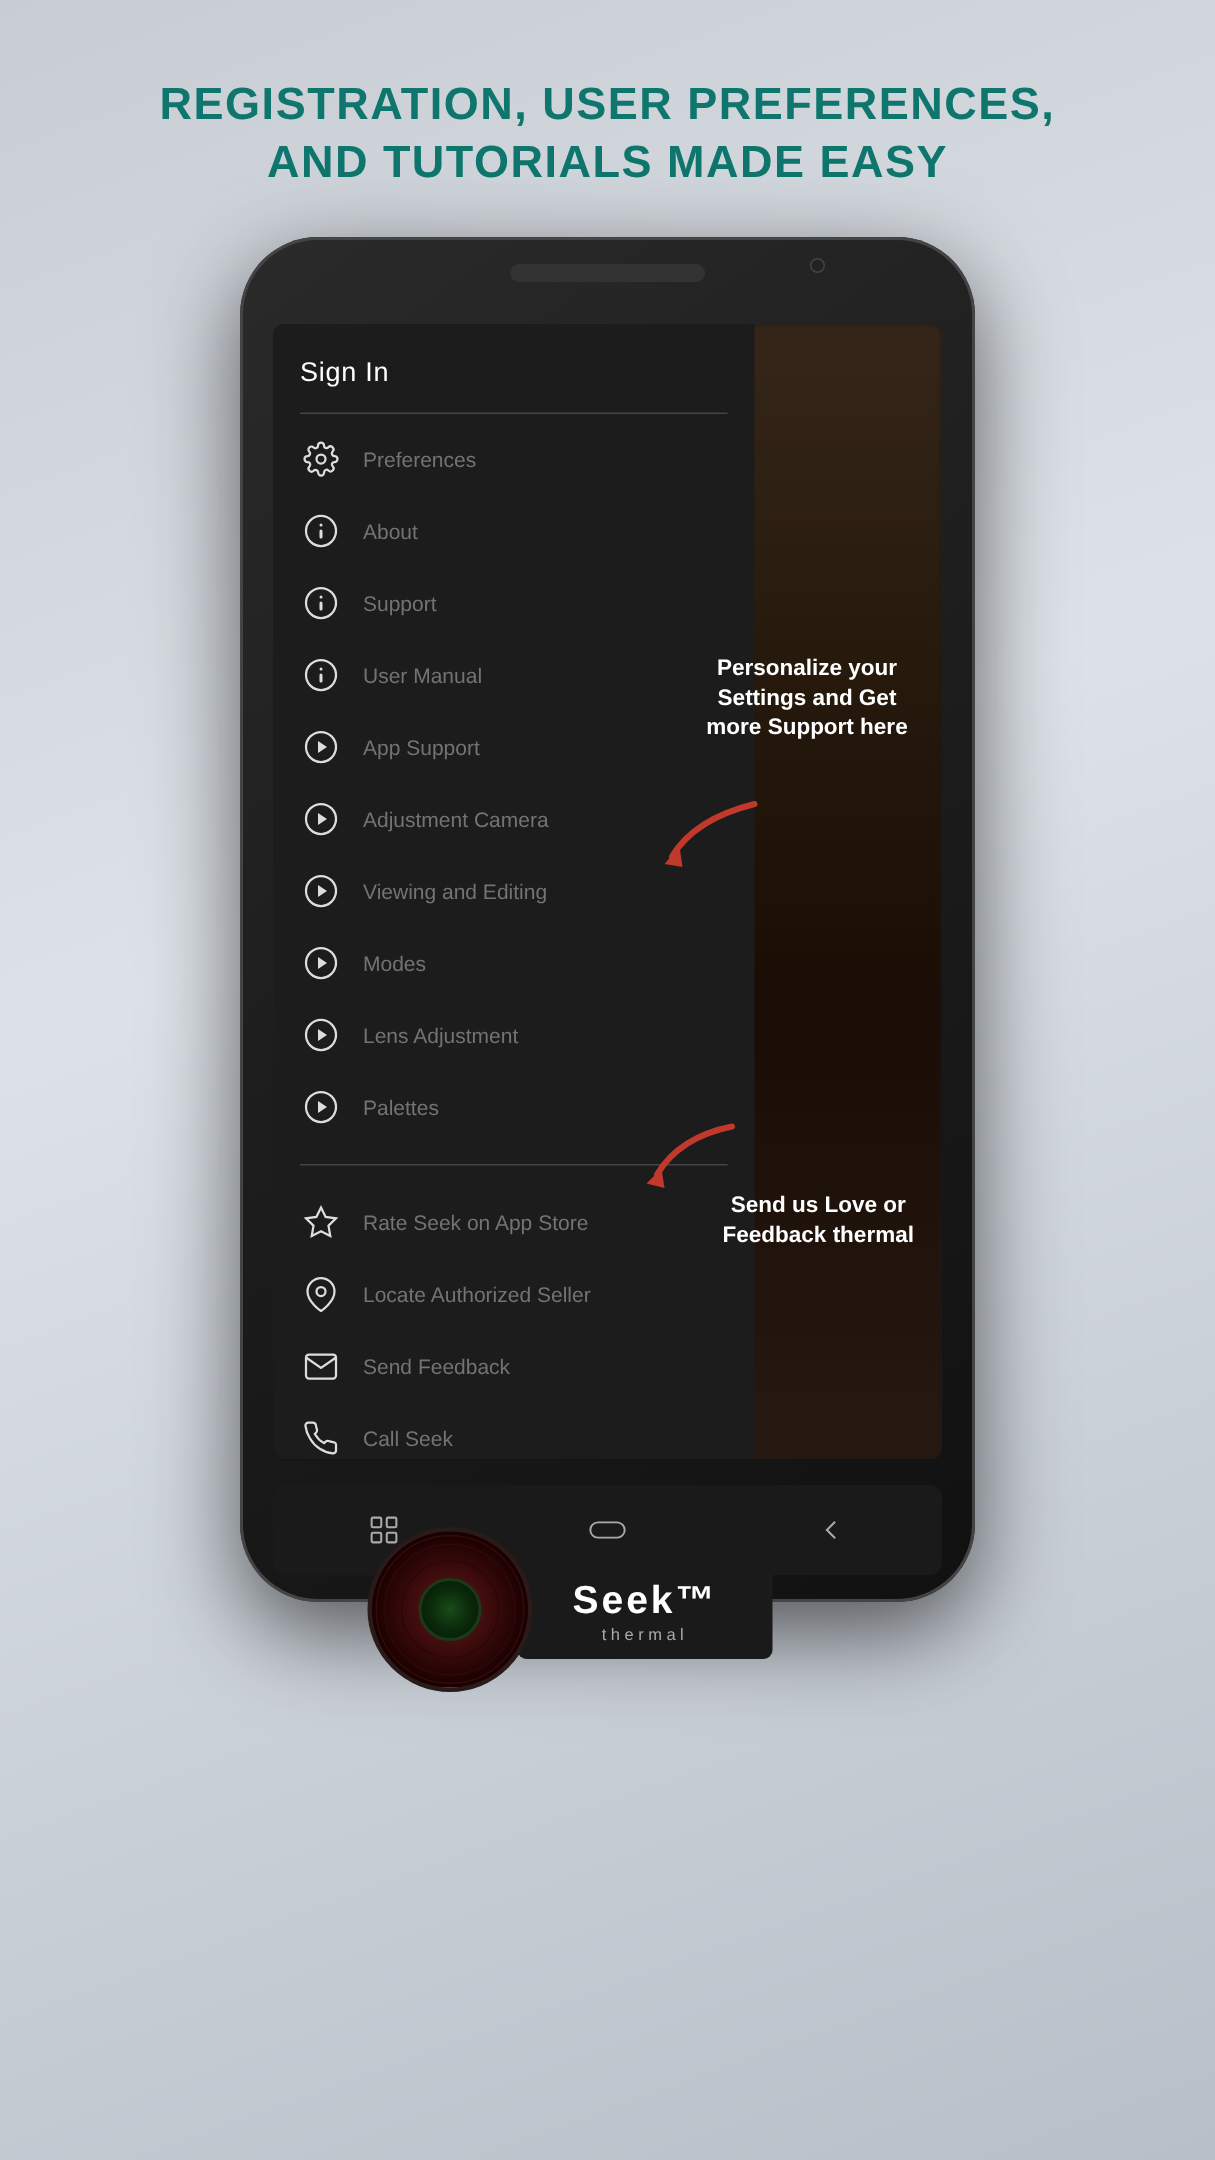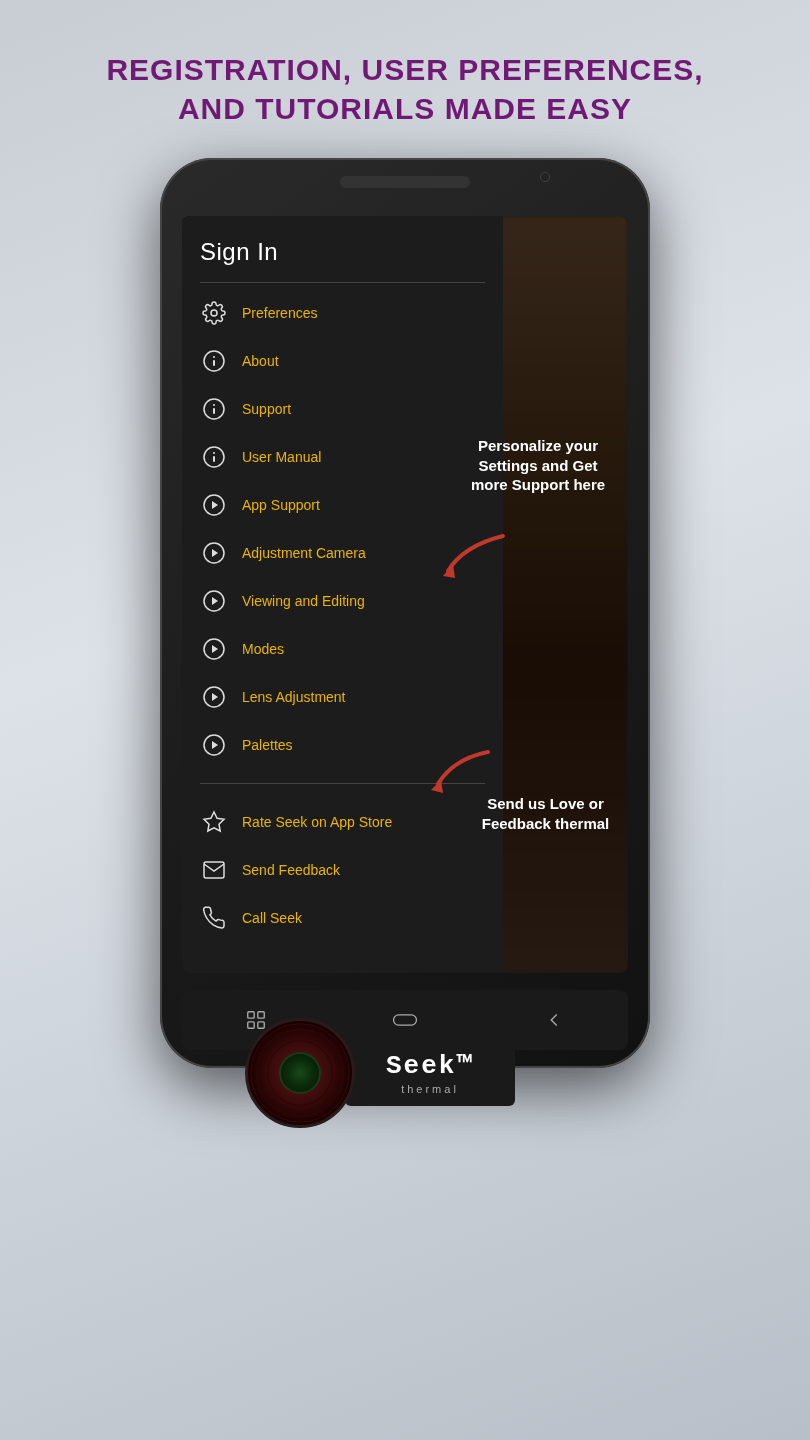--- a/index.html
+++ b/index.html
@@ -14,21 +14,21 @@
       flex-direction: column;
       align-items: center;
     }
 
     .page-title {
       text-align: center;
       margin-top: 50px;
       font-size: 30px;
       font-weight: 700;
       letter-spacing: 1px;
-      color: #701a75;
+      color: #0f766e;
       line-height: 1.3;
     }
 
     .phone-wrapper {
       position: relative;
       margin-top: 30px;
       width: 490px;
       height: 980px;
     }
 
@@ -128,21 +128,21 @@
       background: #1c1c1c;
       padding: 0;
     }
 
     .sign-in-section {
       padding: 22px 18px 16px 18px;
     }
 
     .sign-in-text {
       color: #fff;
-      font-size: 24px;
+      font-size: 18px;
       font-weight: 400;
       letter-spacing: 0.5px;
     }
 
     .divider {
       height: 1px;
       background: #444;
       margin: 0 18px;
     }
 
@@ -169,21 +169,21 @@
 
     .menu-icon svg {
       width: 24px;
       height: 24px;
       stroke: #ddd;
       fill: none;
       stroke-width: 1.5;
     }
 
     .menu-item-label {
-      color: #eab308;
+      color: #737373;
       font-size: 14px;
       font-weight: 400;
     }
 
     .section-divider {
       height: 1px;
       background: #444;
       margin: 8px 18px;
     }
 
@@ -279,21 +279,21 @@
       display: flex;
       align-items: center;
       justify-content: center;
       margin-left: -10px;
     }
 
     .seek-logo {
       color: #fff;
       font-size: 26px;
       font-weight: 700;
-      font-family: Liberation Mono, monospace;
+      font-family: Liberation Sans, sans-serif;
       letter-spacing: 2px;
     }
 
     .seek-thermal-sub {
       color: #aaa;
       font-size: 11px;
       letter-spacing: 3px;
       text-align: center;
       margin-top: 2px;
     }
@@ -436,20 +436,29 @@
 
             <div class="menu-item">
               <div class="menu-icon">
                 <svg viewBox="0 0 24 24">
                     <polygon points="12,2 15.09,8.26 22,9.27 17,14.14 18.18,21.02 12,17.77 5.82,21.02 7,14.14 2,9.27 8.91,8.26"></polygon>
                   </svg>
               </div>
               <span class="menu-item-label">Rate Seek on App Store</span>
             </div>
 
+            <div class="menu-item">
+              <div class="menu-icon">
+                <svg viewBox="0 0 24 24">
+                    <path d="M21 10c0 7-9 13-9 13s-9-6-9-13a9 9 0 0 1 18 0z"></path>
+                    <circle cx="12" cy="10" r="3"></circle>
+                  </svg>
+              </div>
+              <span class="menu-item-label">Locate Authorized Seller</span>
+            </div>
 
             <div class="menu-item">
               <div class="menu-icon">
                 <svg viewBox="0 0 24 24">
                     <path d="M4 4h16c1.1 0 2 .9 2 2v12c0 1.1-.9 2-2 2H4c-1.1 0-2-.9-2-2V6c0-1.1.9-2 2-2z"></path>
                     <polyline points="22,6 12,13 2,6"></polyline>
                   </svg>
               </div>
               <span class="menu-item-label">Send Feedback</span>
             </div>

